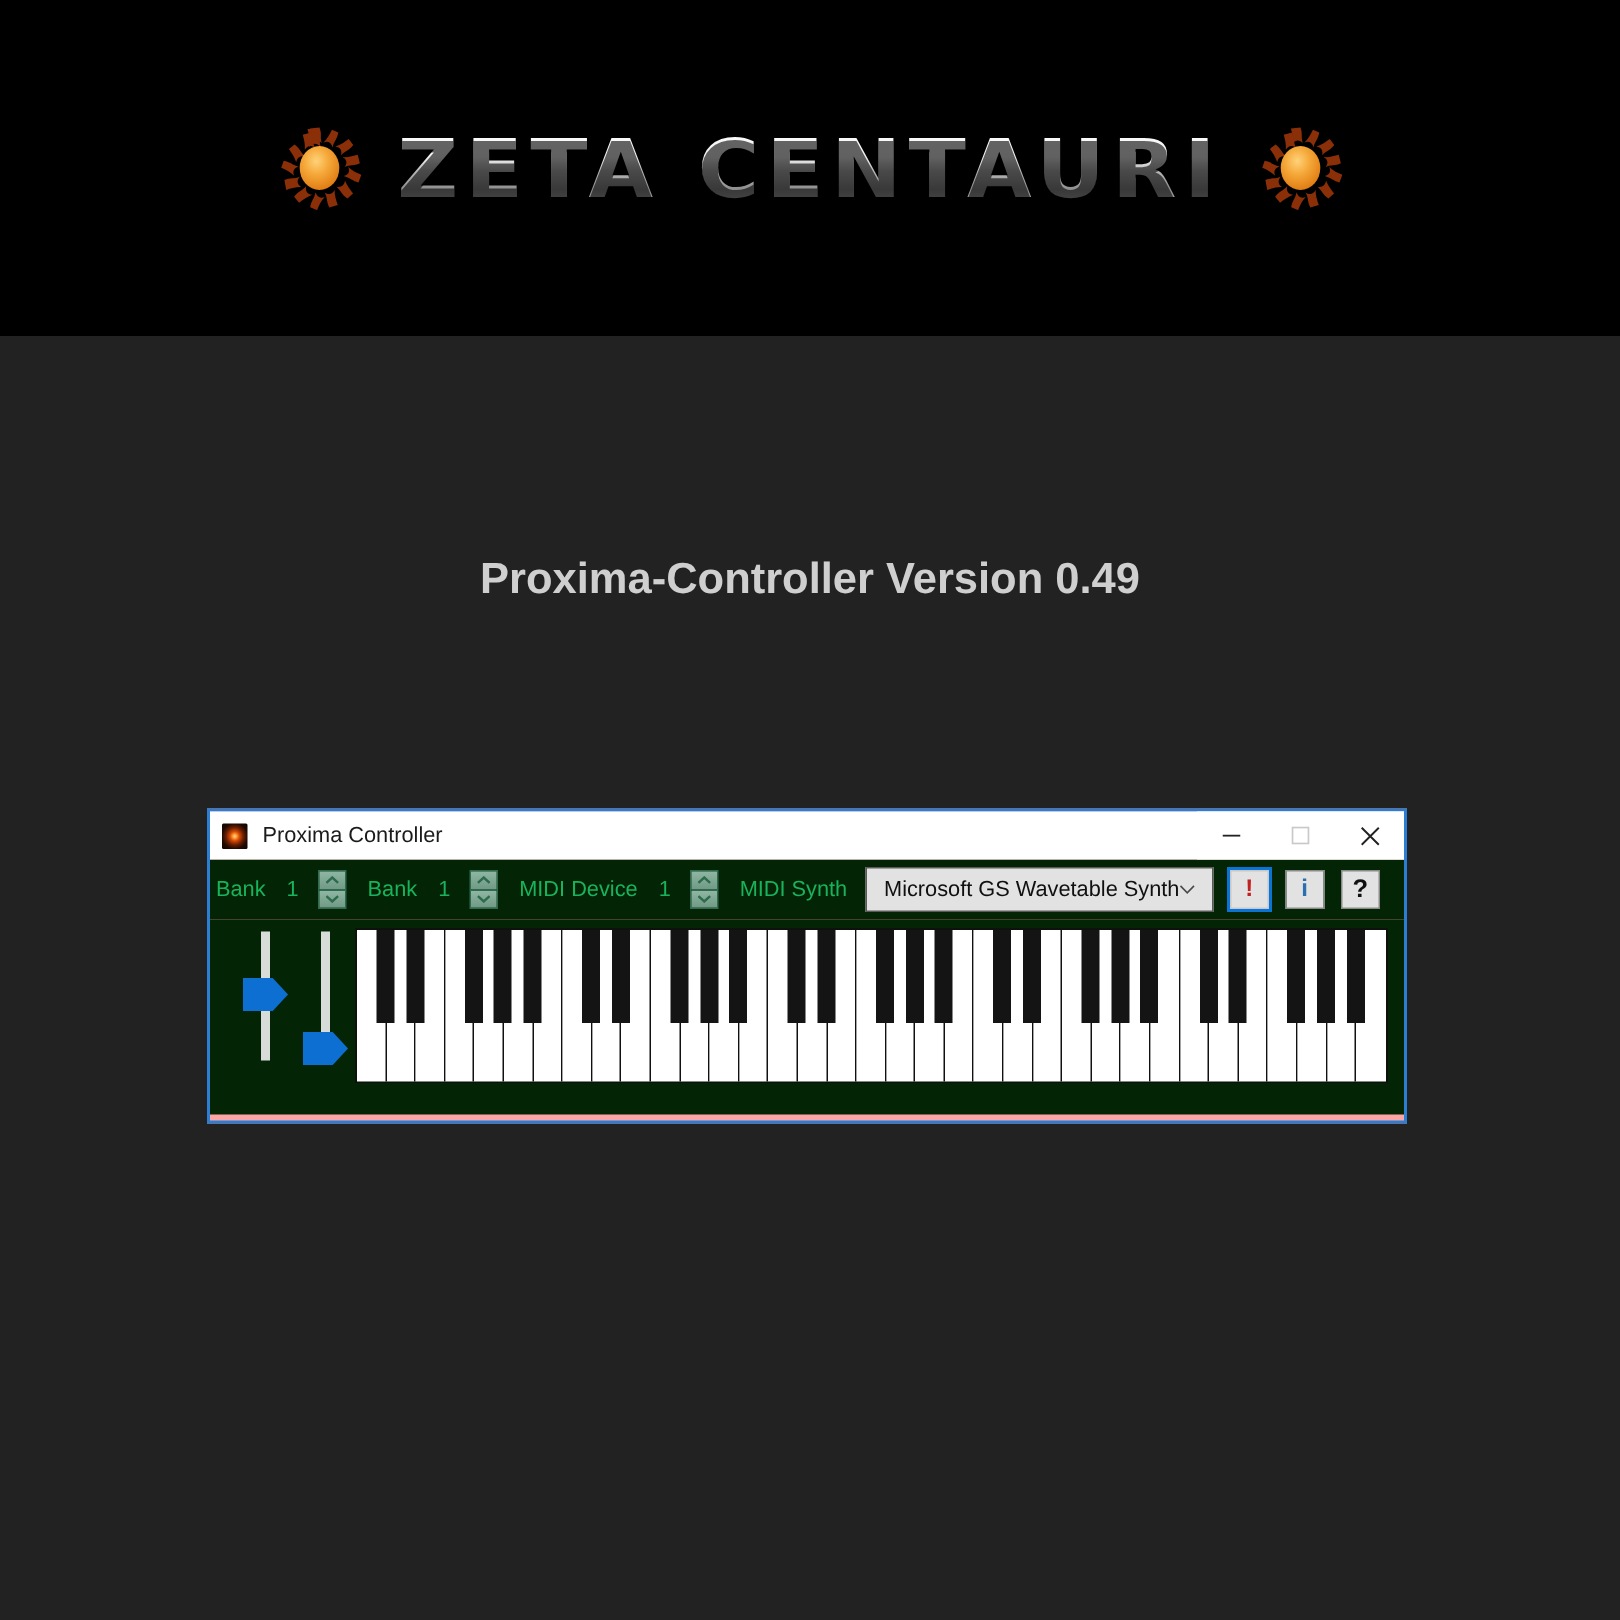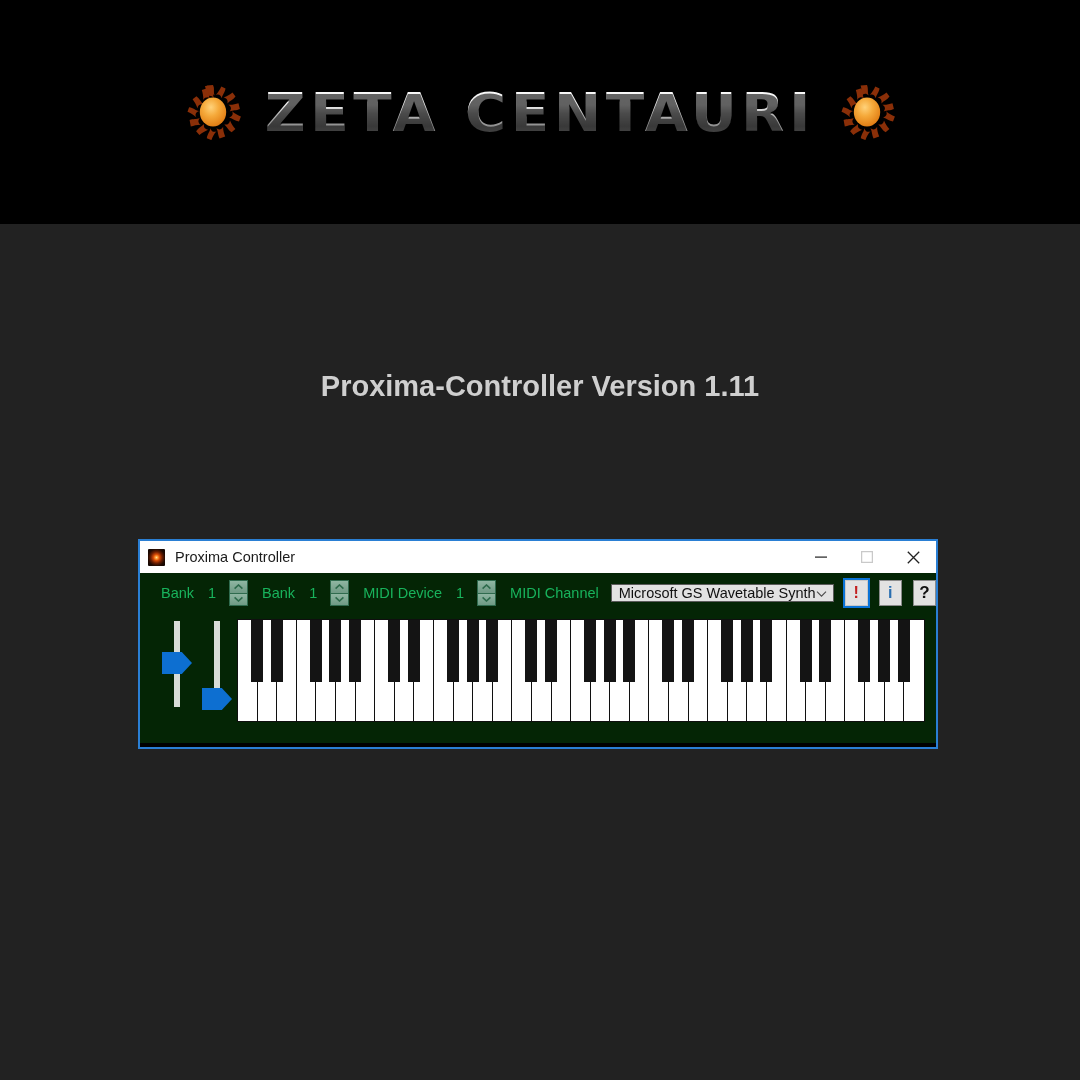--- a/index.html
+++ b/index.html
@@ -63,21 +63,21 @@
   }
 
   
   .app-window {
     position: absolute;
     left: 138px;
     top: 539px;
     width: 800px;
     height: 210px;
     border: 2px solid #2a7fd4;
-    background: #000000;
+    background: #fca5a5;
     box-sizing: border-box;
   }
 
   .titlebar {
     height: 32px;
     background: #ffffff;
     display: flex;
     align-items: center;
     position: relative;
   }
@@ -111,21 +111,21 @@
     justify-content: center;
     background: #ffffff;
   }
   .win-btn svg { display: block; }
 
   
   .toolbar {
     height: 40px;
     display: flex;
     align-items: center;
-    padding-left: 21px;
+    padding-left: 4px;
     gap: 0;
     background: #042505;
   }
   .tb-label {
     font-family: "Liberation Sans", sans-serif;
     font-size: 14.5px;
     color: #18b35c;
     white-space: nowrap;
   }
   .tb-value {
@@ -152,27 +152,27 @@
     display: flex;
     align-items: center;
     justify-content: center;
   }
   .spin-half.bottom { border-top: 1px solid #2f6b4e; }
   .spin-half svg { display: block; }
 
   .device-select {
     margin-left: 12px;
     width: 232px;
-    height: 18px;
+    height: 30px;
     background: #e2e2e2;
     border: 1px solid #5a5a5a;
     box-sizing: border-box;
     display: flex;
     align-items: center;
-    justify-content: flex-end;
+    justify-content: center;
     padding: 0 6px 0 7px;
   }
   .device-select .dev-text {
     font-family: "Liberation Sans", sans-serif;
     font-size: 14.5px;
     color: #101010;
     white-space: nowrap;
     overflow: hidden;
   }
   .icon-btn {
@@ -306,21 +306,21 @@
         <path d="M4.6 36c4-1.7 6.6-0.4 10.2-2.1c-2.2 2.6-1.7 5.1 1 6.8c-3.7-0.1-6.9 0.9-10 1.9z"></path>
         <path d="M4.1 23.2c4.4 0.7 6 3 10 3.8c-3.3 1-4.3 3.4-2.9 6.2c-2.7-2.6-5.7-4.1-8.7-5.4z"></path>
         <path d="M11.4 12.3c3.6 2.6 4 5.4 7 8.1c-3.3-0.8-5.4 0.7-5.9 3.8c-1.2-3.5-3.1-6.4-4.9-8.9z"></path>
         <path d="M22.4 4.3c1.8 4.1 0.8 6.7 2.6 10.2c-2.7-2.1-5.2-1.4-6.8 1.4c0.3-3.7-0.5-7-1.4-10z"></path>
       </g>
       <ellipse cx="28" cy="28" rx="13.2" ry="14.6" fill="url(#sunGrad2)"></ellipse>
     </svg>
   </div>
 </div>
 
-<div class="version-title">Proxima-Controller Version 1.11</div>
+<div class="version-title">Proxima-Controller Version 0.49</div>
 
 <div class="app-window">
 
   <div class="titlebar">
     <div class="title-icon"></div>
     <div class="title-text">Proxima Controller</div>
 
     <div class="win-controls">
       <div class="win-btn">
         <svg width="12" height="12" viewBox="0 0 12 12">
@@ -380,21 +380,21 @@
             <path d="M0.6 4.6 L4.5 1 L8.4 4.6" fill="none" stroke="#2d6b4c" stroke-width="1.6"></path>
           </svg>
       </span>
       <span class="spin-half bottom">
         <svg width="9" height="6" viewBox="0 0 9 6">
             <path d="M0.6 1.4 L4.5 5 L8.4 1.4" fill="none" stroke="#2d6b4c" stroke-width="1.6"></path>
           </svg>
       </span>
     </span>
 
-    <span class="tb-label">MIDI Channel</span>
+    <span class="tb-label">MIDI Synth</span>
 
     <span class="device-select">
       <span class="dev-text">Microsoft GS Wavetable Synth</span>
       <span>
         <svg width="11" height="8" viewBox="0 0 11 8">
             <path d="M1 1.6 L5.5 6.2 L10 1.6" fill="none" stroke="#4b4b4b" stroke-width="1.1"></path>
           </svg>
       </span>
     </span>
 

